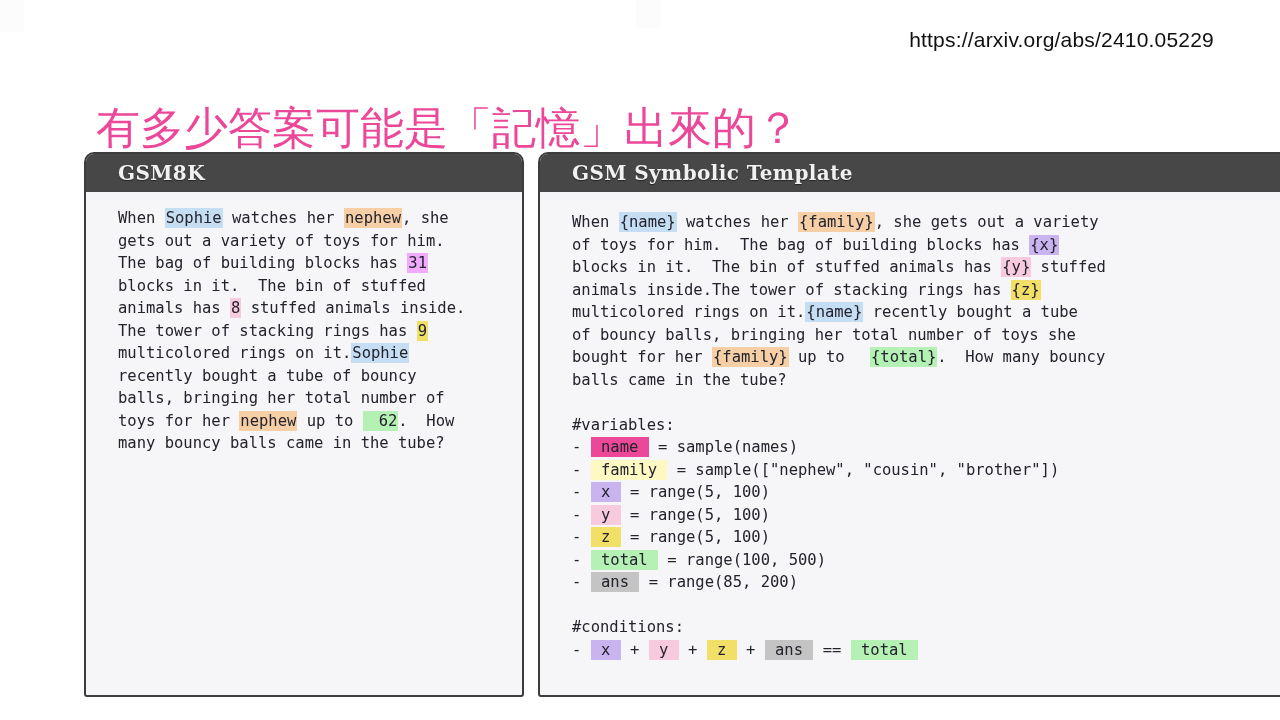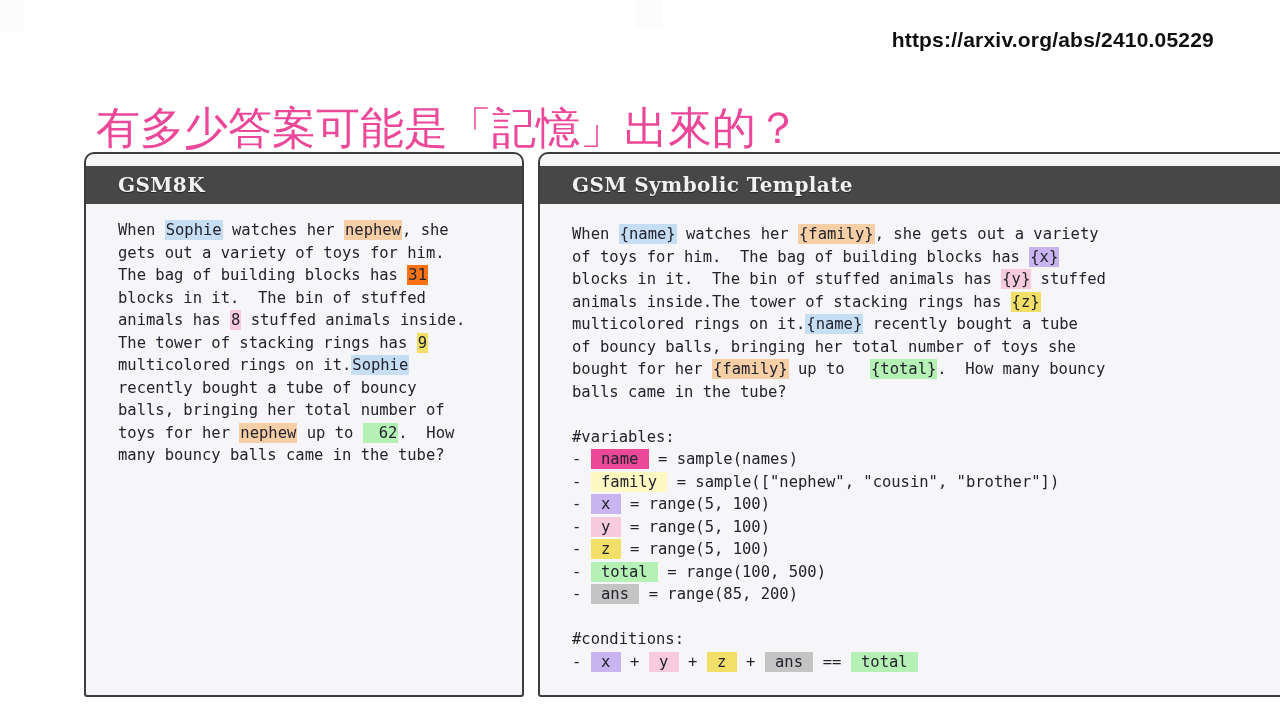--- a/index.html
+++ b/index.html
@@ -5,21 +5,21 @@
   html,body{margin:0;padding:0;}
   body{
     width:1280px;height:720px;position:relative;background:#ffffff;
     font-family:"Liberation Sans",sans-serif;overflow:hidden;
   }
   .artifact{position:absolute;background:#fcfcfc;}
   #artifact-left{left:0;top:0;width:24px;height:32px;}
   #artifact-center{left:636px;top:0;width:26px;height:28px;}
   #arxiv-url{
     position:absolute;top:28px;right:66px;
-    font-size:21px;color:#101010;letter-spacing:0.2px;font-weight:bold;
+    font-size:21px;color:#101010;letter-spacing:0.2px;
   }
   #page-title{
     position:absolute;left:96px;top:70px;width:1100px;
     font-size:44px;font-weight:500;color:#ec4899;
     font-family:"Liberation Sans",sans-serif;
   }
   .panel{
     position:absolute;top:152px;height:545px;box-sizing:border-box;
     border:2px solid var(--panel-border);
     border-radius:10px 10px 3px 3px;
@@ -29,21 +29,20 @@
   #panel-gsm8k{left:84px;width:440px;}
   #panel-symbolic{left:538px;width:753px;}
   .panel-header{
     background:var(--header-bg);
     color:#f1f1f1;
     font-family:"DejaVu Serif","Liberation Serif",serif;
     font-weight:bold;font-size:20px;
     padding:7px 10px 7px 32px;
     letter-spacing:0.4px;
     text-shadow:0 1px 1px rgba(0,0,0,0.5);
-    margin-top:12px;
   }
   .panel-body{
     font-family:"DejaVu Sans Mono","Liberation Mono",monospace;
     font-size:15.5px;line-height:22.5px;color:#23232d;
     white-space:pre;
     padding:15px 10px 0 32px;
   }
   #panel-symbolic .panel-body{padding-top:19px;}
   .panel-body .hl{border-radius:0;padding:1px 1px;}
 </style>
@@ -54,21 +53,21 @@
 <div id="artifact-center" class="artifact"></div>
 
 <div id="arxiv-url">https://arxiv.org/abs/2410.05229</div>
 
 <h1 id="page-title">有多少答案可能是「記憶」出來的？</h1>
 
 <div id="panel-gsm8k" class="panel">
   <div class="panel-header">GSM8K</div>
   <div class="panel-body"><span>When </span><span class="hl" style="background: rgb(198, 222, 244);">Sophie</span><span> watches her </span><span class="hl" style="background: rgb(246, 207, 166);">nephew</span><span>, she
 gets out a variety of toys for him.
-The bag of building blocks has </span><span class="hl" style="background: #f97316;">31</span><span>
+The bag of building blocks has </span><span class="hl" style="background: #f0abfc;">31</span><span>
 blocks in it.  The bin of stuffed
 animals has </span><span class="hl" style="background: rgb(248, 202, 222);">8</span><span> stuffed animals inside.
 The tower of stacking rings has </span><span class="hl" style="background: rgb(241, 223, 104);">9</span><span>
 multicolored rings on it.</span><span class="hl" style="background: rgb(198, 222, 244);">Sophie</span><span>
 recently bought a tube of bouncy
 balls, bringing her total number of
 toys for her </span><span class="hl" style="background: rgb(246, 207, 166);">nephew</span><span> up to </span><span class="hl" style="background: rgb(181, 240, 181); padding-left: 16px;">62</span><span>.  How
 many bouncy balls came in the tube?</span></div>
 </div>
 

